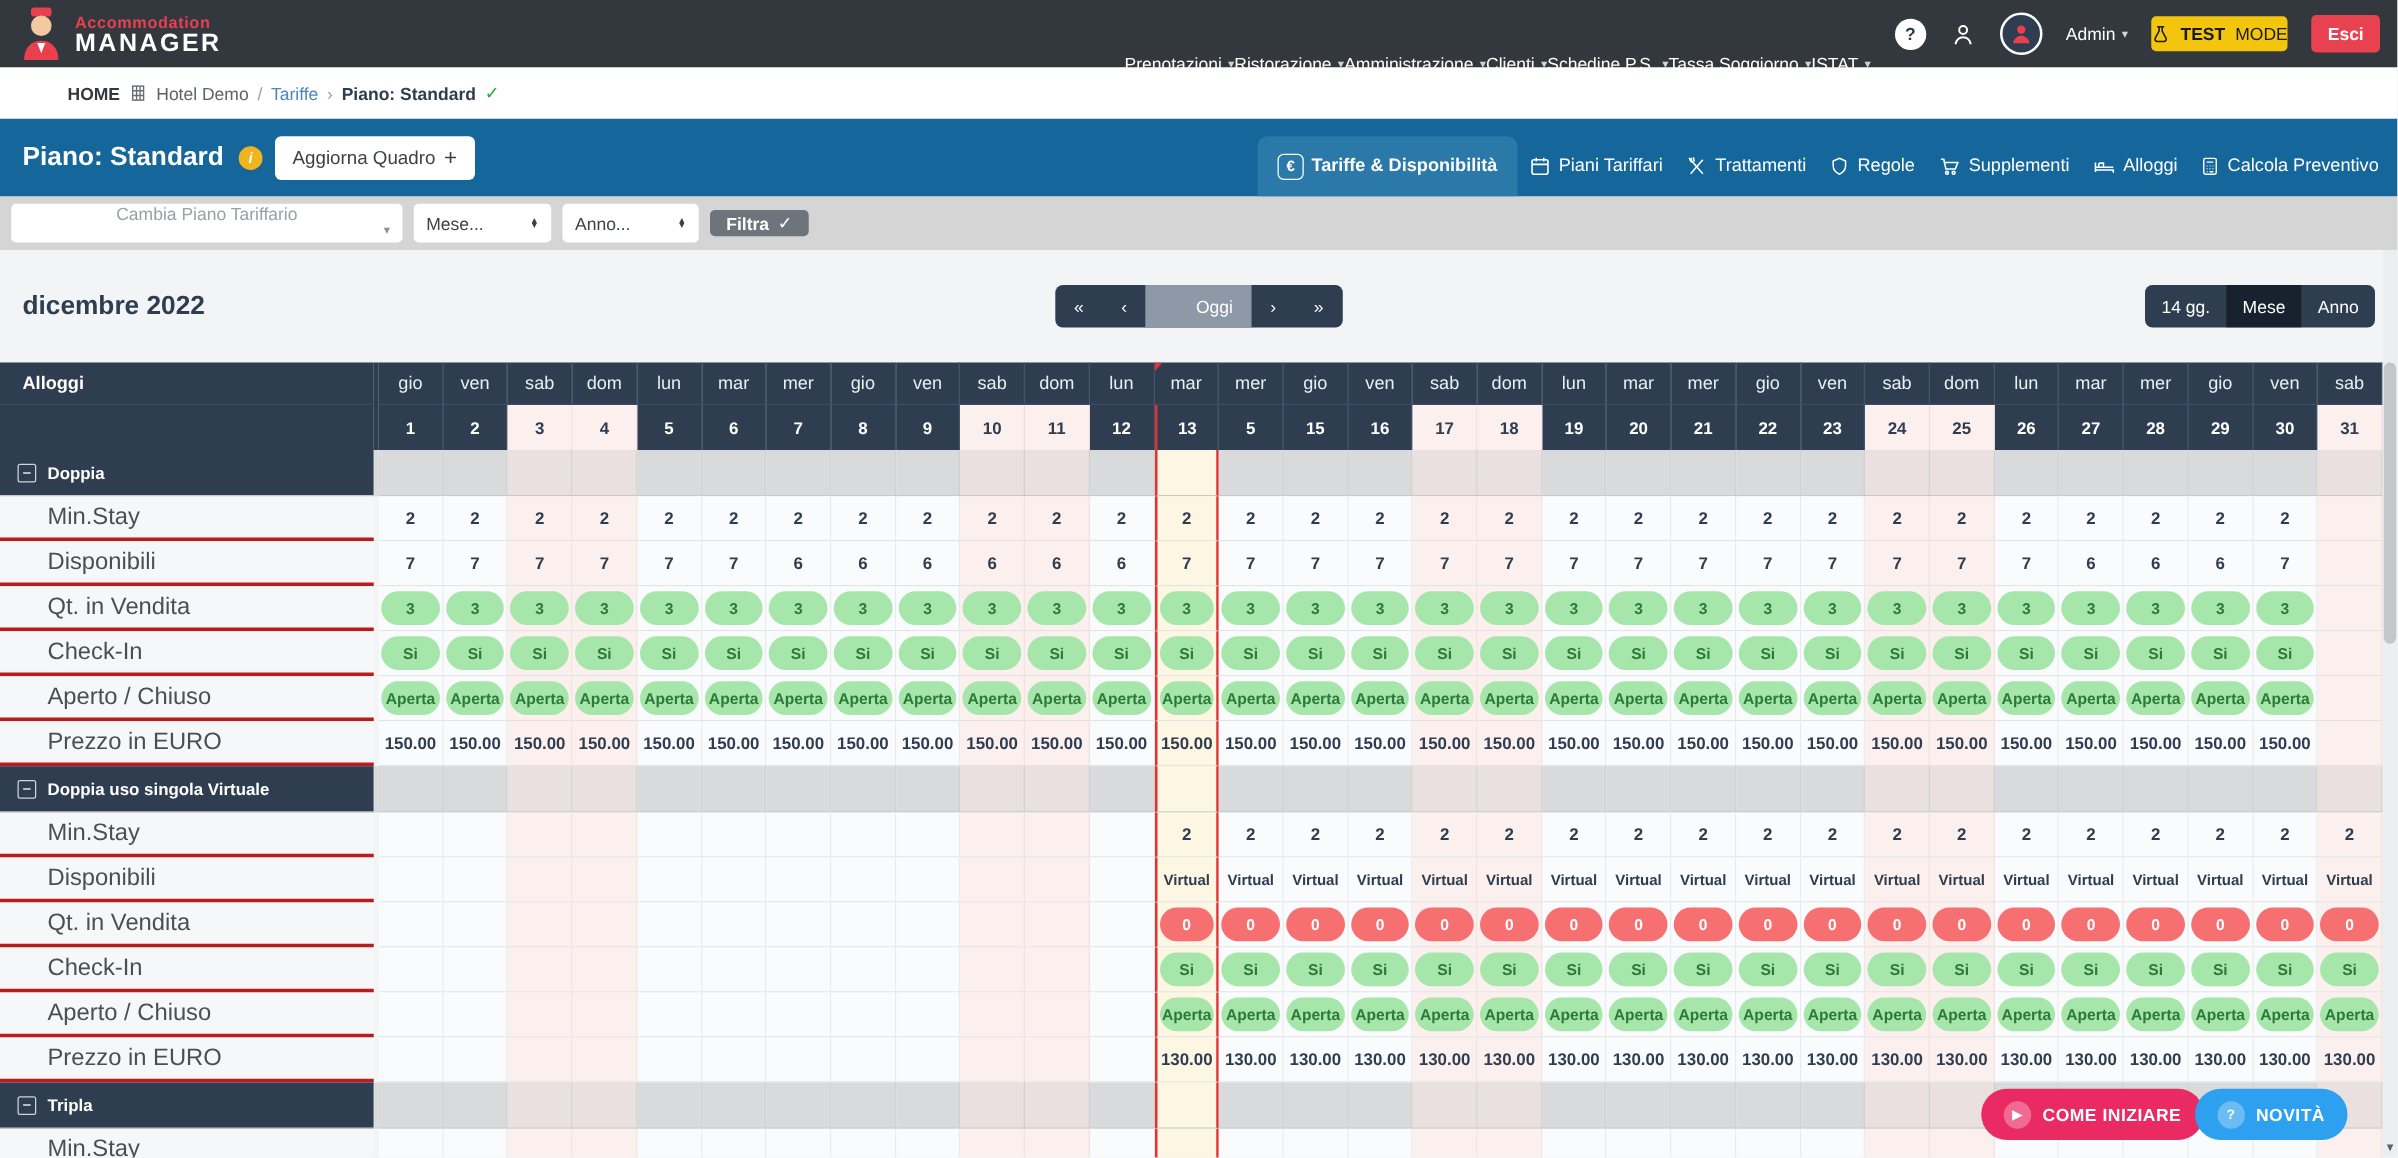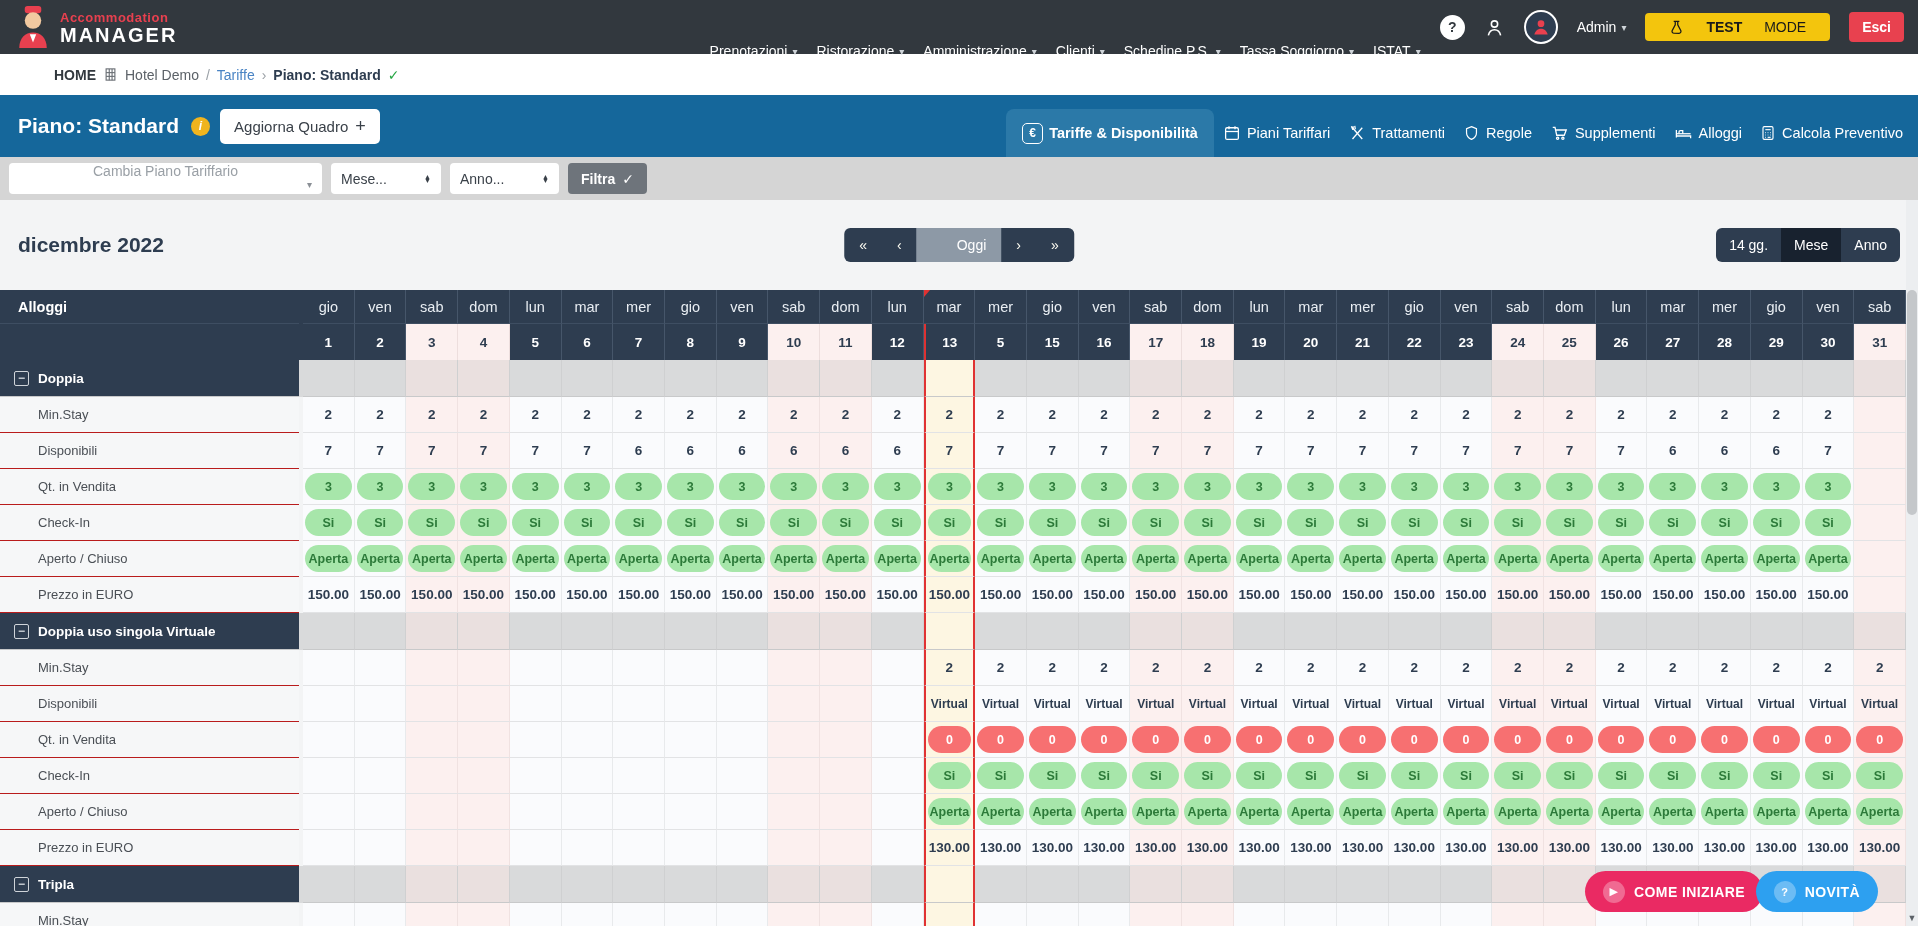--- a/index.html
+++ b/index.html
@@ -10,21 +10,21 @@
   .navbar { height:54px; background:#32383e; display:flex; align-items:center; padding:0 14px; }
   .logo { display:flex; align-items:center; gap:8px; }
   .logo-text .l1 { color:#e8404f; font-size:13px; font-weight:bold; letter-spacing:.5px; }
   .logo-text .l2 { color:#fff; font-size:20px; font-weight:bold; letter-spacing:2px; line-height:1; }
   .nav-right { margin-left:auto; display:flex; align-items:center; gap:19px; }
   .nav-item { color:#fff; font-size:14px; display:flex; align-items:center; gap:5px; cursor:pointer; white-space:nowrap; }
   .caret { font-size:10px; color:#cfd4d9; }
   .help-circle { width:25px; height:25px; border-radius:50%; background:#fff; color:#32383e; font-weight:bold; font-size:14px; display:flex; align-items:center; justify-content:center; }
   .user-ico { display:flex; }
   .avatar { width:34px; height:34px; border-radius:50%; background:#2e3d50; border:2px solid #fff; display:flex; align-items:center; justify-content:center; }
-  .testmode { background:#f3c50d; border-radius:4px; padding:6px 24px; display:flex; align-items:center; gap:22px; color:#1a1a1a; font-size:14px; cursor:pointer; }
+  .testmode { background:#f3c50d; border-radius:4px; padding:6px 0; display:flex; align-items:center; gap:8px; color:#1a1a1a; font-size:14px; cursor:pointer; }
   .testmode b { font-weight:bold; }
   .esci { background:#e8414f; color:#fff; border-radius:4px; padding:7px 13px; font-size:14px; font-weight:bold; cursor:pointer; }
 
   
   .breadcrumb { height:41px; background:#fff; display:flex; align-items:center; padding:0 18px; gap:7px; font-size:14px; color:#5c6268; }
   .breadcrumb .home { font-weight:bold; color:#32383e;padding-left:36px; }
   .breadcrumb .link { color:#4a84c4; cursor:pointer; }
   .breadcrumb .current { font-weight:bold; color:#2e3d50; }
   .breadcrumb .check { color:#28a745; font-weight:bold; }
   .breadcrumb .sep { color:#9aa0a6; }
@@ -40,21 +40,21 @@
   .tab-icon { display:flex; align-items:center; }
   .euro-box { width:21px; height:21px; border:1.5px solid #fff; border-radius:5px; display:flex; align-items:center; justify-content:center; font-size:12px; color:#fff; }
 
   
   .filterbar { height:43px; background:#d5d5d5; display:flex; align-items:center; gap:9px; padding:0 9px; }
   .sel { background:#fff; border-radius:4px; height:31px; display:flex; align-items:center; padding:0 10px; font-size:14px; cursor:pointer; }
   .sel-piano { width:313px; color:#9aa0a6;flex-direction:column; }
   .sel-piano .dd { margin-left:auto; color:#8b9096; font-size:10px; }
   .sel-sm { color:#3a4149; gap:10px; }
   .sortarrows { display:flex; flex-direction:column; line-height:4px; font-size:7px; color:#3a4149; margin-left:auto; }
-  .filtra { background:#6e747b; color:#fff; border-radius:4px; height:31px; padding:0 13px; font-size:14px; font-weight:bold; display:flex; align-items:center; gap:7px; cursor:pointer; }
+  .filtra { background:#6e747b; color:#fff; border-radius:4px; height:21px; padding:0 13px; font-size:14px; font-weight:bold; display:flex; align-items:center; gap:7px; cursor:pointer; }
 
   
   .month-row { height:90px; display:flex; align-items:center; padding:0 18px; position:relative; }
   .month-title { font-size:21px; font-weight:bold; color:#2e3d50; }
   .pager { position:absolute; left:50%; transform:translateX(-50%); display:flex; background:#2e3d50; border-radius:6px; overflow:hidden; height:34px; }
   .pager .pseg { color:#fdfcf2; font-size:14px; display:flex; align-items:center; padding:0 15px; cursor:pointer; }
   .pager .pseg.active { background:#8d99a6; color:#fff;padding-left:40px; }
   .views { margin-left:auto; display:flex; background:#2e3d50; border-radius:6px; overflow:hidden; height:34px; }
   .views .vseg { color:#fff; font-size:14px; display:flex; align-items:center; padding:0 13px; cursor:pointer; }
   .views .vseg.active { background:#18222f; }
@@ -71,21 +71,21 @@
   .r-nums { height:36px; }
   .r-nums .cell { background:#2e3d50; color:#fff; font-size:13.5px; font-weight:bold; }
   .r-nums .cell.wknd { background:#fcf0ef; color:#2e3d50; border-right:1px solid #eddedd; }
   .r-group { height:37px; }
   .r-group .cell { background:#d9dadb; border-right:1px solid #cfd0d1; border-bottom:1px solid #c8c9ca; }
   .r-group .cell.wknd { background:#eae0df; }
   .r-group .cell.today { background:#f0ead5; }
   .r-group .glabel { background:#2e3d50; color:#fff; font-weight:bold; font-size:13.5px; justify-content:flex-start; padding-left:14px; gap:9px; border-right:none; cursor:pointer; }
   .collapse-box { width:15px; height:15px; border:1px solid #cfd4d9; border-radius:2px; color:#cfd4d9; font-size:12px; line-height:13px; text-align:center; }
   .r-data { height:36px; }
-  .r-data .rlabel { background:#f6f7f8; color:#4a4f55; font-size:13px; justify-content:flex-start; padding-left:38px; border-bottom:1px solid #b91c1c; cursor:default; }
+  .r-data .rlabel { background:#f6f7f8; color:#4a4f55; font-size:19px; justify-content:flex-start; padding-left:38px; border-bottom:3px solid #b91c1c; cursor:default; }
   .r-data .cell.dc { background:#fafbfd; border-right:1px solid #e8eaec; border-bottom:1px solid #e2e3e5; color:#2e3d50; font-size:13.5px; font-weight:bold; }
   .r-data .cell.dc.wknd { background:#fcf0ef; border-right:1px solid #f0e2e1; }
   .cell.today { background:#fdf6e2 !important; border-left:2px solid #e03232 !important; }
   .r-group .cell.today, .r-data .cell.today { border-right:2px solid #e03232 !important; }
   .r-nums .cell.today { background:#2e3d50 !important; color:#fff; }
   .tri { position:absolute; top:0; left:-6px; width:0; height:0; border:6px solid transparent; border-top:7px solid #e03232; }
   .pill { flex:1; margin:4px 2px; height:27px; border-radius:14px; display:flex; align-items:center; justify-content:center; font-size:12.5px; font-weight:bold; }
   .pill.green { background:#a7e6aa; color:#2c7a39; }
   .pill.red { background:#f77071; color:#fff; }
   .virtualtxt { font-size:12px; font-weight:bold; color:#2e3d50; }
@@ -115,21 +115,21 @@
         <path d="M5 47c0-11 6.5-17 15-17s15 6 15 17z" fill="#e8404f"></path>
         <path d="M16.5 32h7l-3.5 9z" fill="#fff"></path>
       </svg>
     </span>
     <span class="logo-text">
       <div class="l1">Accommodation</div>
       <div class="l2">MANAGER</div>
     </span>
   </div>
   <div class="nav-right">
-    <div style="display:flex;gap:19px;margin-top:48px;">
+    <div style="display:flex;margin-top:48px;">
         <div class="nav-item">
           <span>Prenotazioni</span>
           <span class="caret">▾</span>
         </div>
         <div class="nav-item">
           <span>Ristorazione</span>
           <span class="caret">▾</span>
         </div>
         <div class="nav-item">
           <span>Amministrazione</span>

